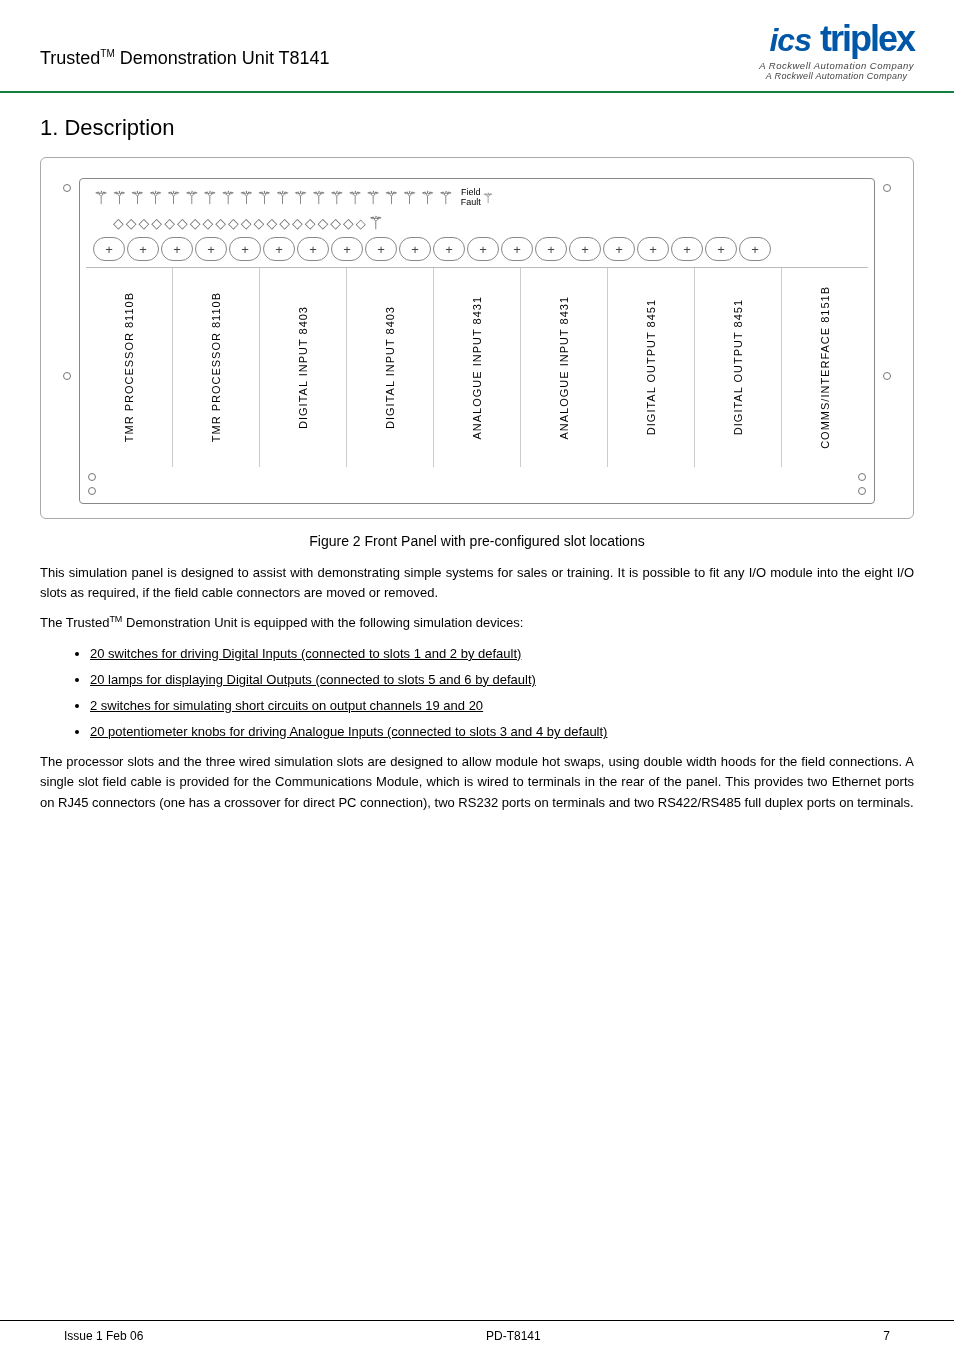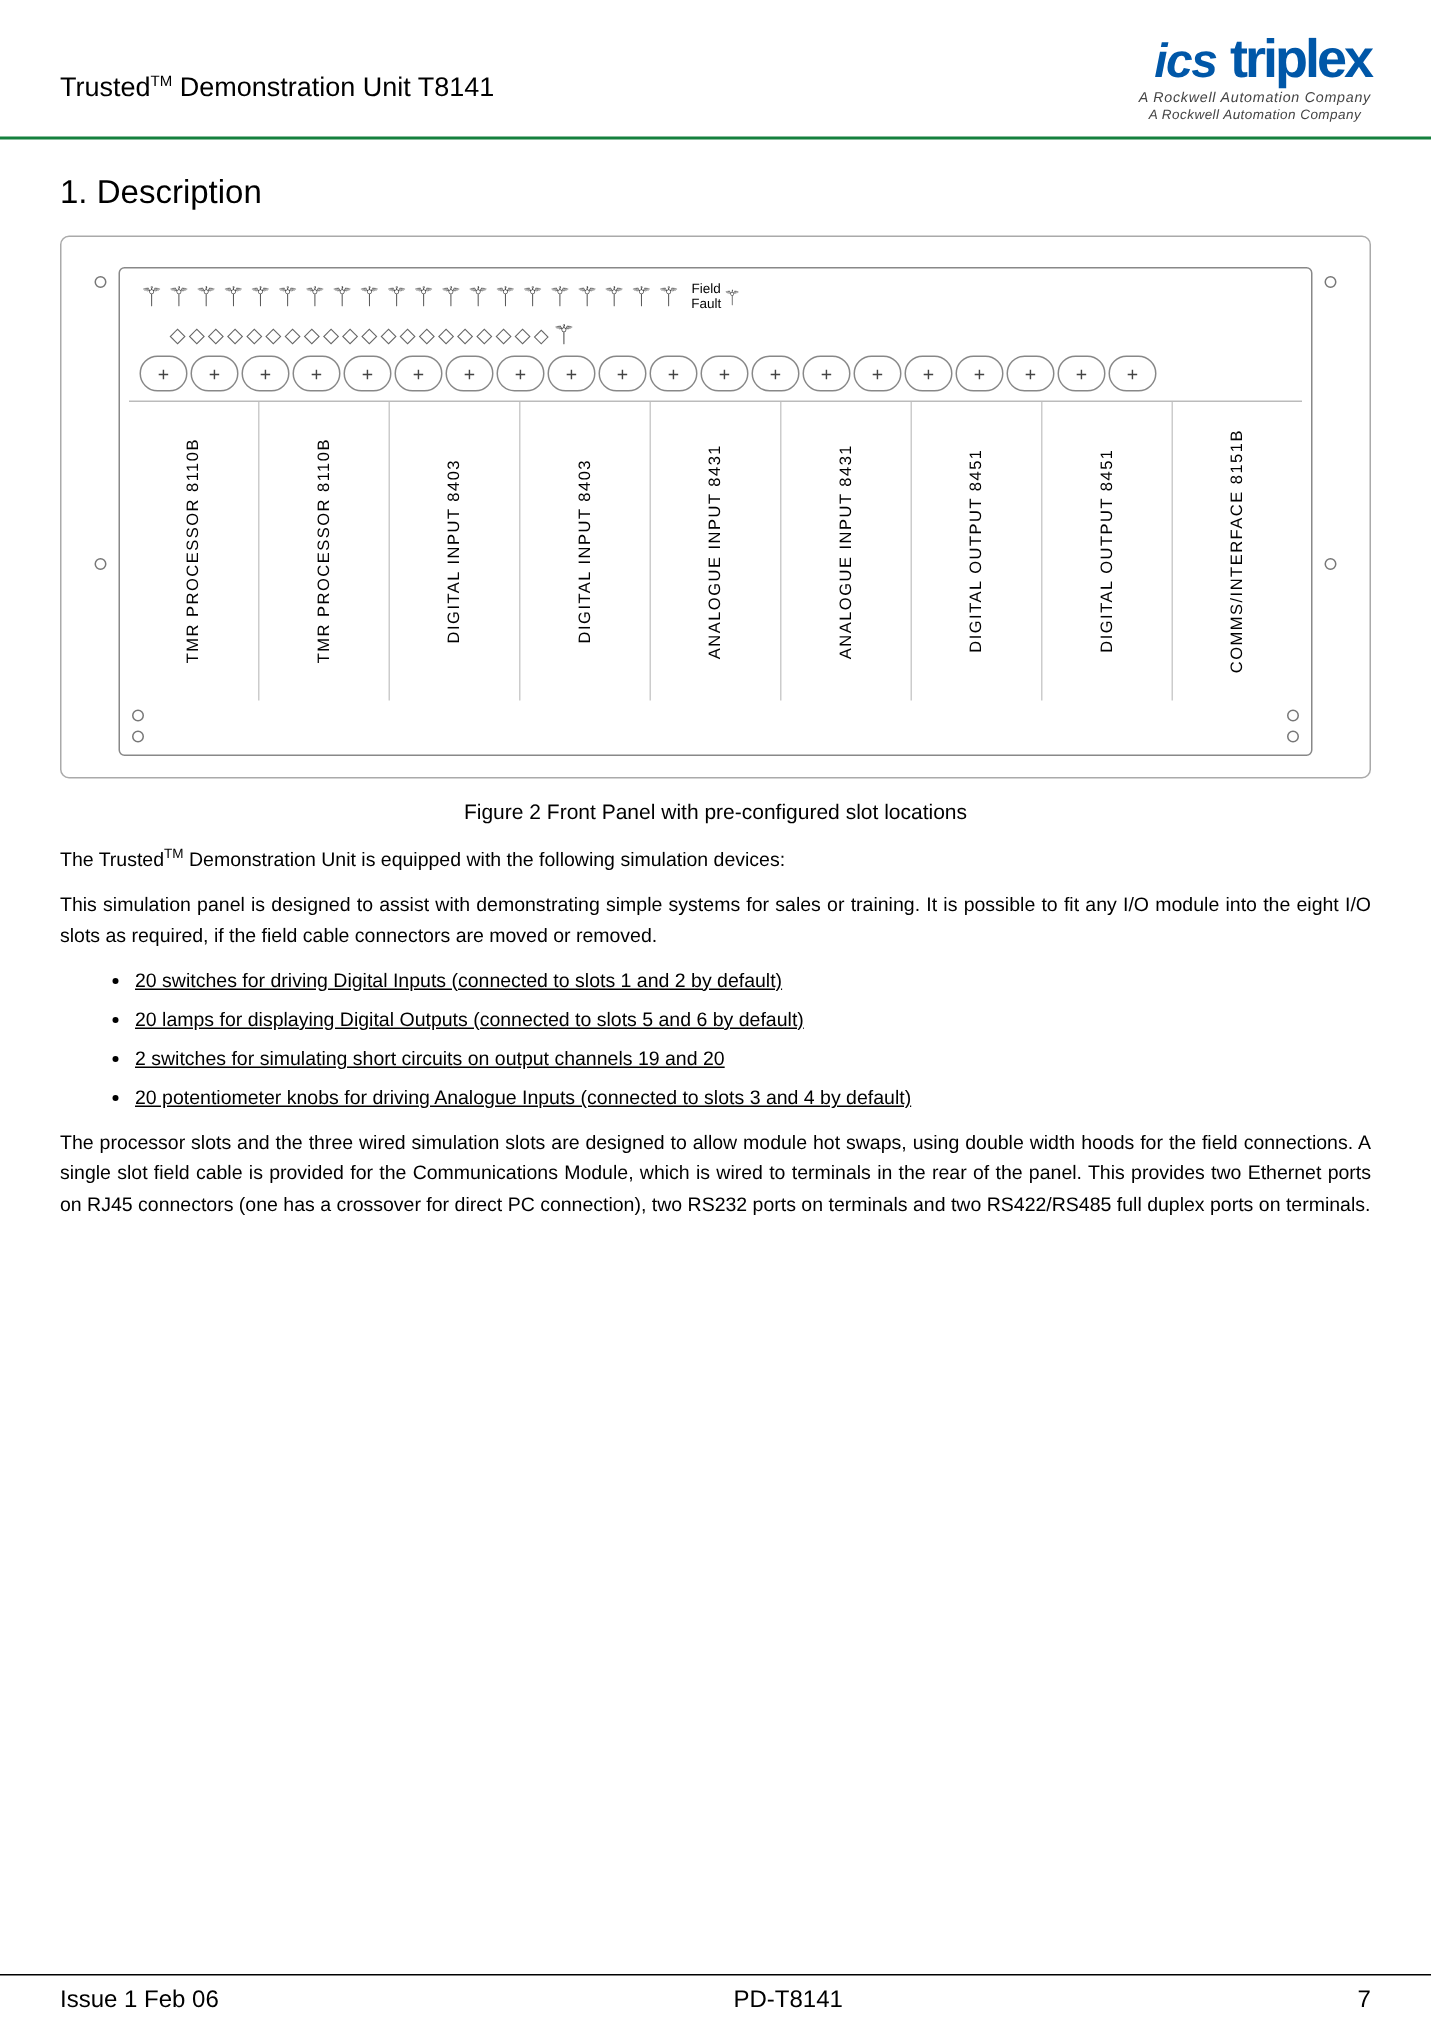--- a/index.html
+++ b/index.html
@@ -120,22 +120,22 @@
       font-size: 9px;
       vertical-align: super;
     }
 
     
     .footer {
       display: flex;
       justify-content: space-between;
       align-items: center;
       border-top: 1.5px solid #000;
-      padding: 8px 40px;
-      font-size: 16px;
+      padding: 8px 64px;
+      font-size: 12px;
       position: absolute;
       bottom: 0;
       left: 0;
       right: 0;
     }
 
     
     .sm-circle {
       width: 8px;
       height: 8px;
@@ -332,25 +332,25 @@
       </div>
 
     </div>
 
   </div>
 </div>
 
 <div class="figure-caption">Figure 2 Front Panel with pre-configured slot locations</div>
 
 <div class="body-text">
+  <p>This simulation panel is designed to assist with demonstrating simple systems for sales or training. It is possible to fit any I/O module into the eight I/O slots as required, if the field cable connectors are moved or removed.</p>
+
   <p>
     <span>The Trusted</span><sup>TM</sup><span> Demonstration Unit is equipped with the following simulation devices:</span>
   </p>
-
-  <p>This simulation panel is designed to assist with demonstrating simple systems for sales or training. It is possible to fit any I/O module into the eight I/O slots as required, if the field cable connectors are moved or removed.</p>
 
   <ul>
     <li>20 switches for driving Digital Inputs (connected to slots 1 and 2 by default)</li>
     <li>20 lamps for displaying Digital Outputs (connected to slots 5 and 6 by default)</li>
     <li>2 switches for simulating short circuits on output channels 19 and 20</li>
     <li>20 potentiometer knobs for driving Analogue Inputs (connected to slots 3 and 4 by default)</li>
   </ul>
 
   <p>The processor slots and the three wired simulation slots are designed to allow module hot swaps, using double width hoods for the field connections. A single slot field cable is provided for the Communications Module, which is wired to terminals in the rear of the panel. This provides two Ethernet ports on RJ45 connectors (one has a crossover for direct PC connection), two RS232 ports on terminals and two RS422/RS485 full duplex ports on terminals.</p>
 

